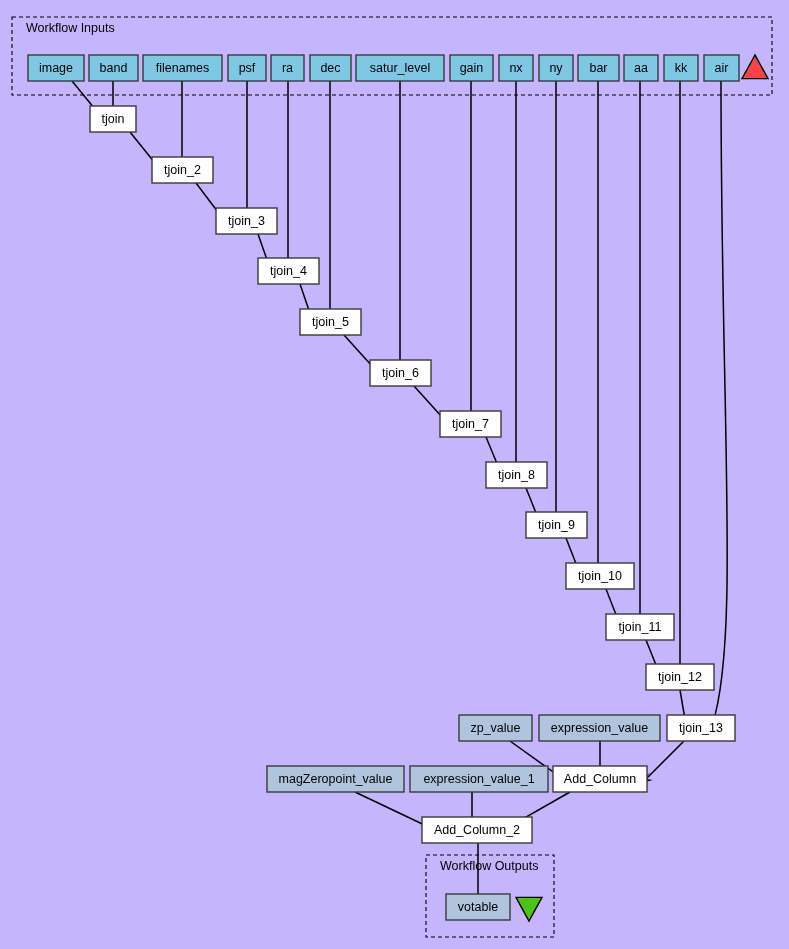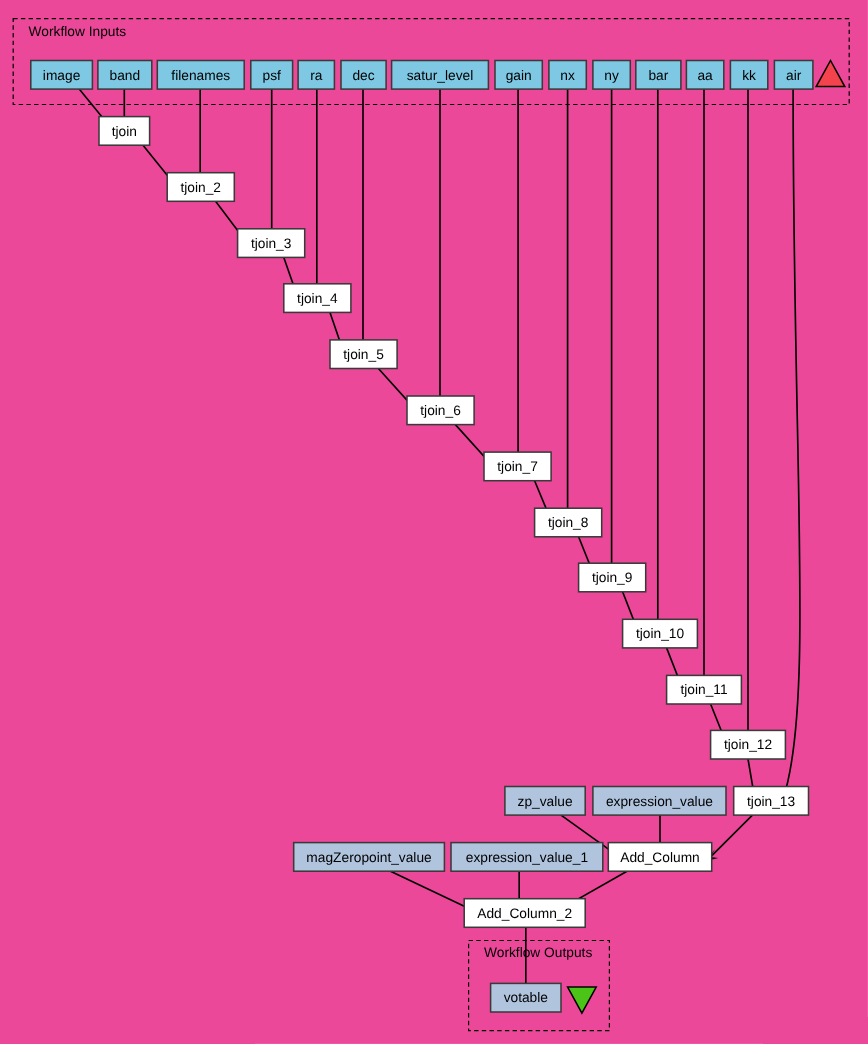--- a/index.html
+++ b/index.html
@@ -4,21 +4,21 @@
 <style>
   html, body {
     margin: 0;
     padding: 0;
     background: #ffffff;
   }
   #canvas {
     position: relative;
     width: 789px;
     height: 949px;
-    background: #ec4899;
+    background: #c4b5fd;
     font-family: "Liberation Sans", sans-serif;
     overflow: hidden;
   }
   svg.graph {
     position: absolute;
     left: 0;
     top: 0;
     width: 789px;
     height: 949px;
   }

